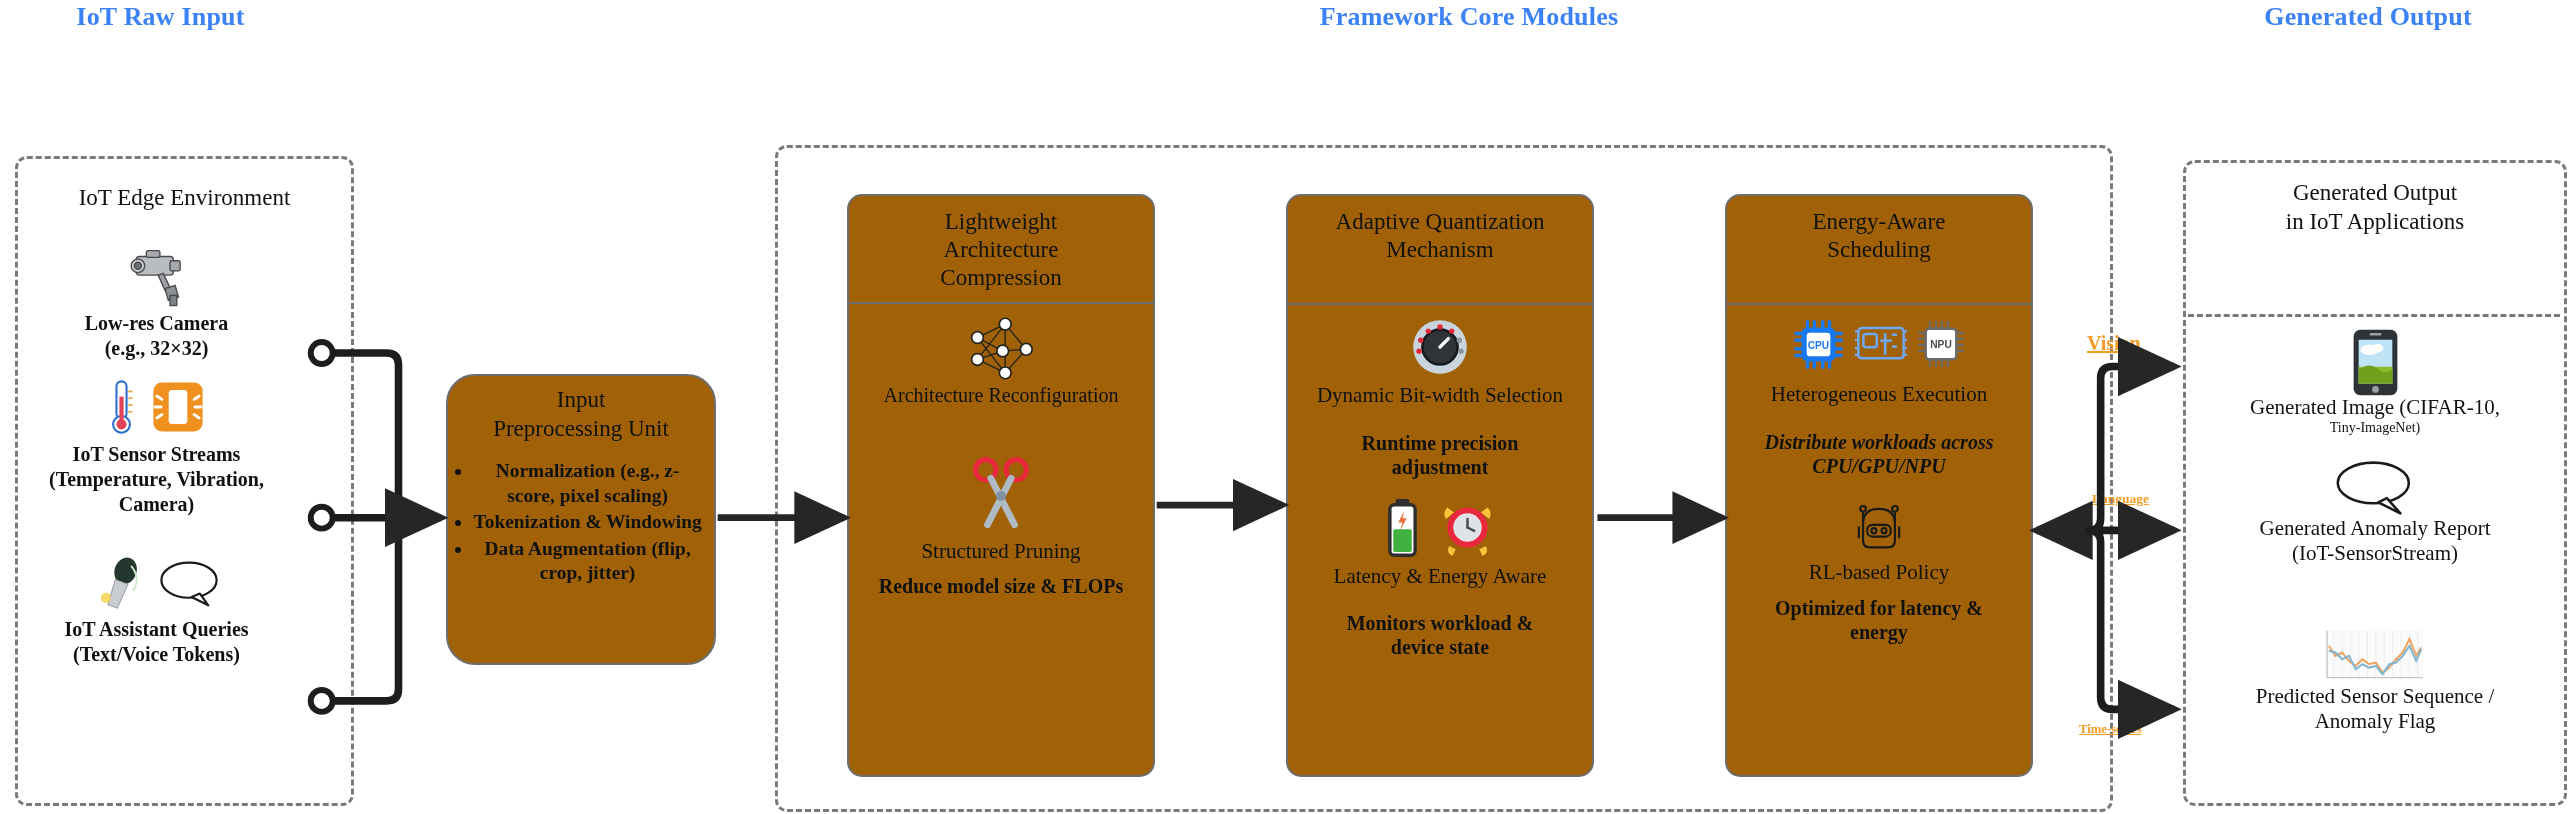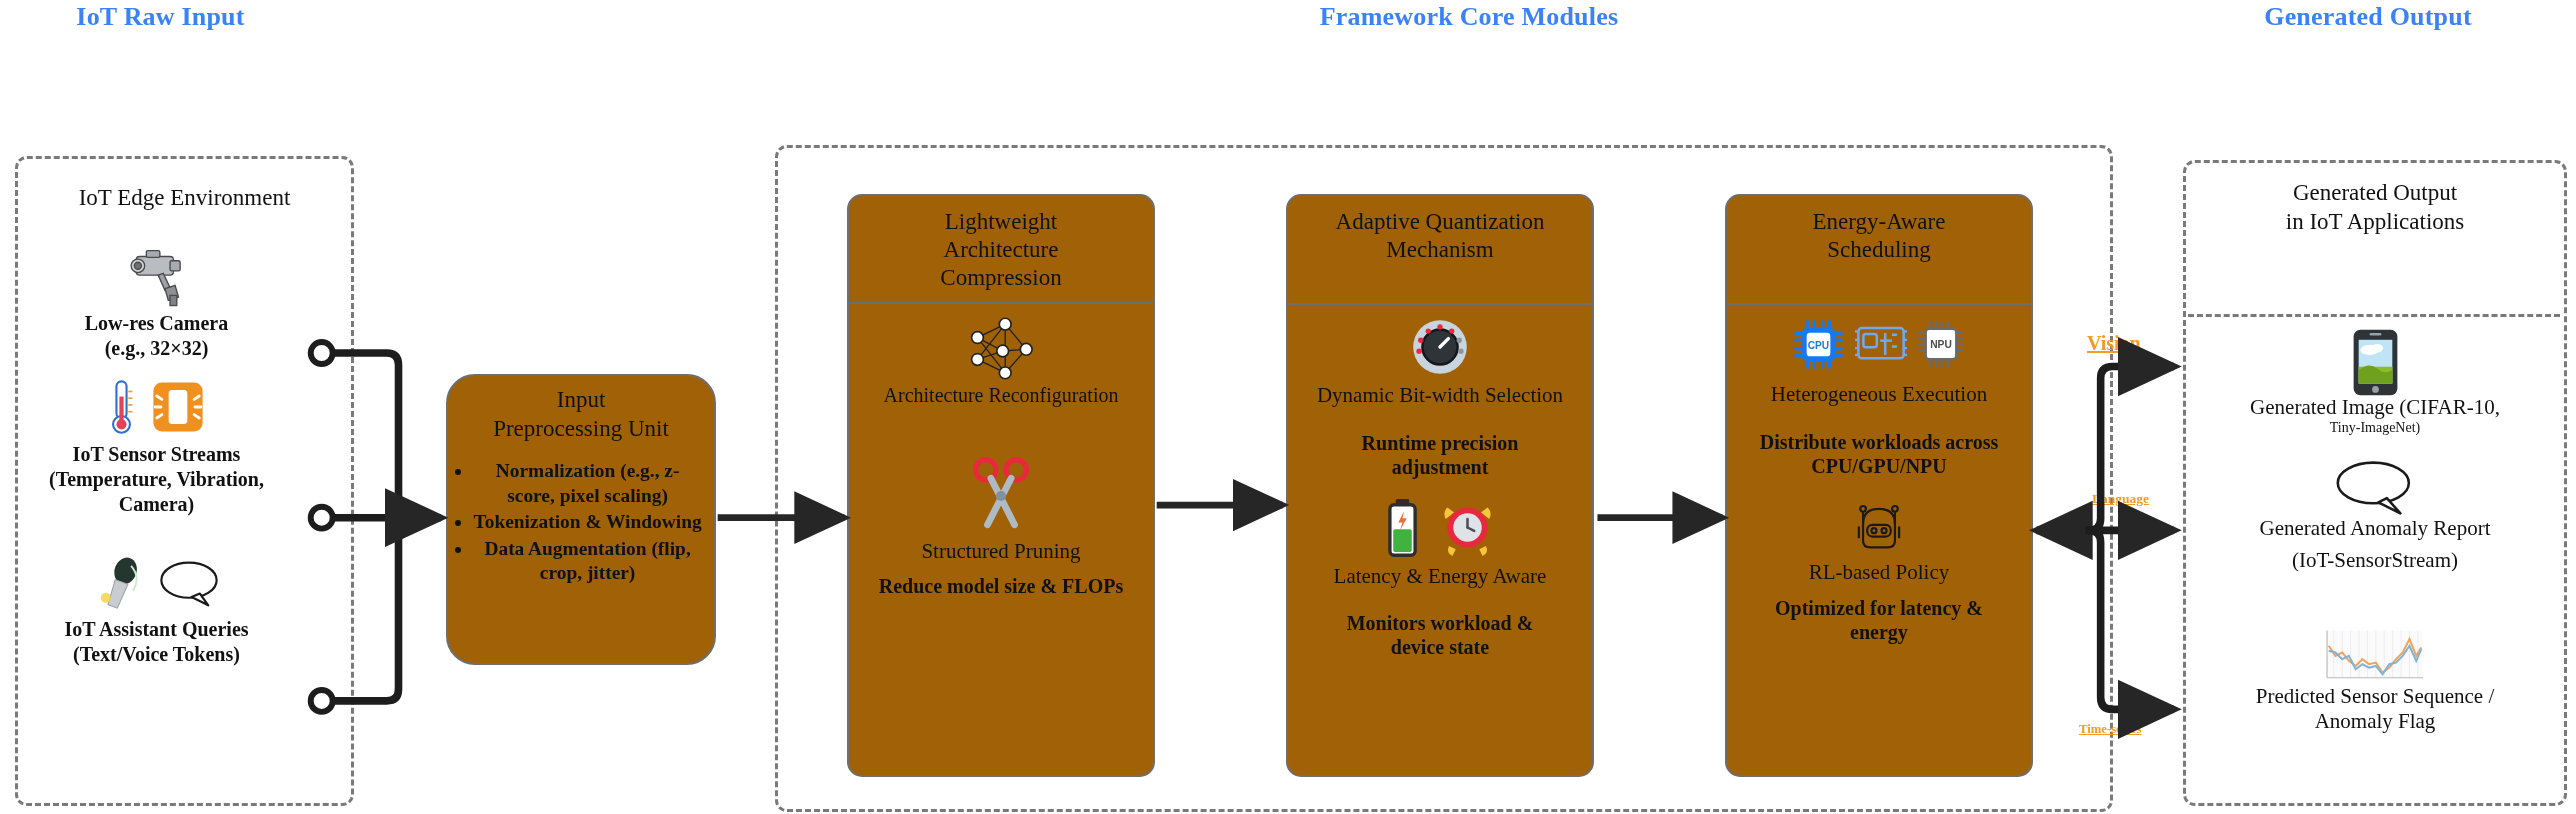--- a/index.html
+++ b/index.html
@@ -374,21 +374,21 @@
                 <line x1="45" y1="21" x2="53" y2="21"></line>
               <line x1="45" y1="28" x2="53" y2="28"></line>
                 <line x1="45" y1="35" x2="53" y2="35"></line>
             </g>
             <rect x="9" y="9" width="36" height="36" rx="4" fill="#fff" stroke="#6b6b6b" stroke-width="3"></rect>
             <text x="27" y="32" font-family="'Liberation Sans',sans-serif" font-size="12" font-weight="bold" fill="#4a4a4a" text-anchor="middle">NPU</text>
           </svg>
         </span>
       </div>
       <div class="lbl nowrap" style="margin-top:6.8px;font-size:21px;">Heterogeneous Execution</div>
-      <div class="lbl lbl-bold" style="margin-top:22px;width:253px;margin-left:auto;margin-right:auto;">Distribute workloads across CPU/GPU/NPU</div>
+      <div class="lbl lbl-bold" style="margin-top:22px;width:253px;margin-left:auto;margin-right:auto;font-style:italic;">Distribute workloads across CPU/GPU/NPU</div>
 
       <div style="height:59px;display:flex;align-items:center;justify-content:center;margin-top:22px;">
         <svg width="64" height="52" viewBox="0 0 76 62">
           <g fill="none" stroke="#1a1a1a" stroke-width="2.6">
             <circle cx="19" cy="7" r="3.4"></circle>
               <circle cx="57" cy="7" r="3.4"></circle>
             <line x1="19" y1="11" x2="19" y2="25"></line>
               <line x1="57" y1="11" x2="57" y2="25"></line>
             <path d="M19 25 q0 -18 19 -18 q19 0 19 18 l0 20 q0 8 -9 8 l-20 0 q-9 0 -9 -8 Z"></path>
             <rect x="24" y="26" width="28" height="14" rx="6"></rect>
@@ -430,21 +430,21 @@
   </div>
 
   <div class="item" style="left:2187px;top:460px;width:376px;">
     <div class="icon-wrap" style="height:56px;">
       <svg width="88" height="56" viewBox="0 0 104 66">
         <ellipse cx="50" cy="27" rx="42" ry="24" fill="#fff" stroke="#1a1a1a" stroke-width="3"></ellipse>
         <path d="M66 45 L82 63 L56 50 Z" fill="#fff" stroke="#1a1a1a" stroke-width="3" stroke-linejoin="round"></path>
       </svg>
     </div>
     <div class="lbl lbl-reg" style="font-size:21px;">Generated Anomaly Report</div>
-    <div class="lbl lbl-reg" style="font-size:21px;margin-top:7px;">(IoT-SensorStream)</div>
+    <div class="lbl lbl-reg" style="font-size:21px;">(IoT-SensorStream)</div>
   </div>
 
   <div class="item" style="left:2187px;top:625px;width:376px;">
     <div class="icon-wrap" style="height:59px;">
       <svg width="106" height="56" viewBox="0 0 126 66">
         <rect x="6" y="4" width="114" height="56" fill="#fbfbfb"></rect>
         <g stroke="#ece8ee" stroke-width="1">
           <line x1="14" y1="4" x2="14" y2="60"></line>
             <line x1="24" y1="4" x2="24" y2="60"></line>
           <line x1="34" y1="4" x2="34" y2="60"></line>

